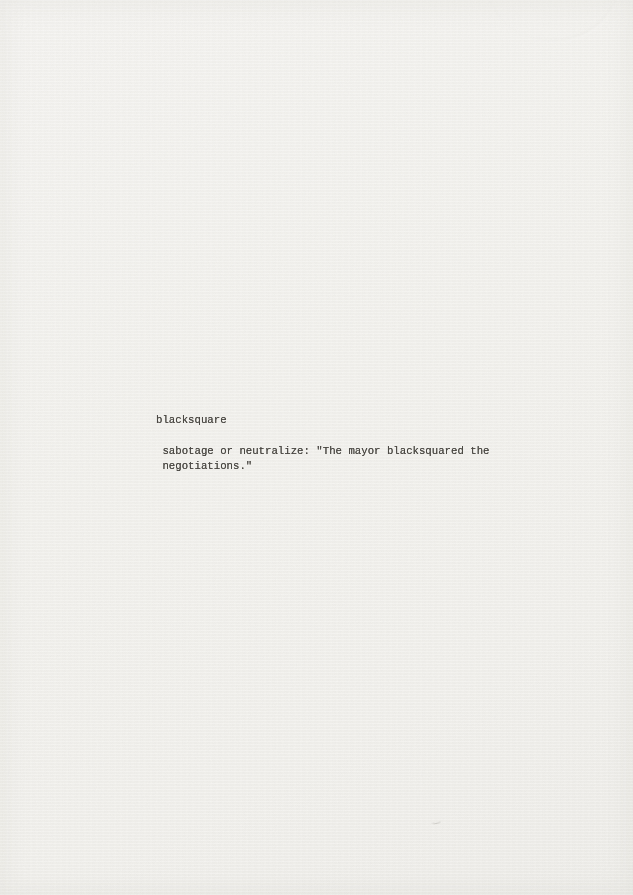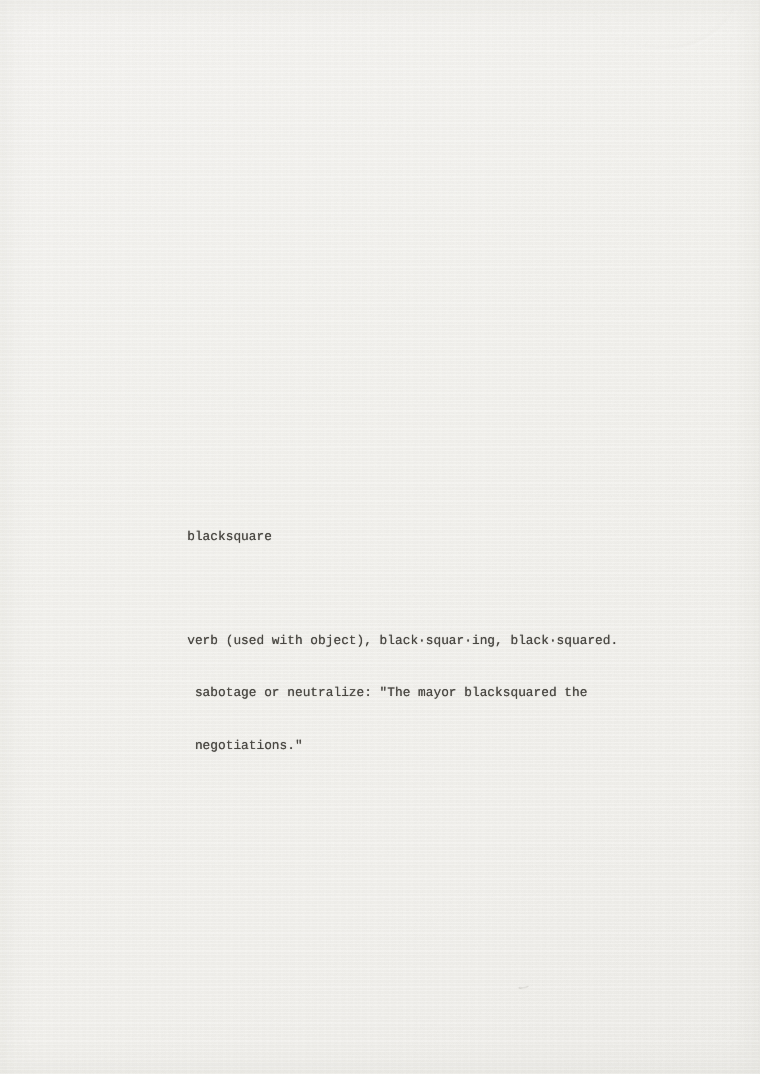--- a/index.html
+++ b/index.html
@@ -93,21 +93,20 @@
     top: 413px;
     color: #4a4843;
     font-size: 10.7px;
     line-height: 15.4px;
     letter-spacing: 0px;
     text-shadow: 0 0 0.6px rgba(74,72,67,0.85);
   }
   .line {
     white-space: pre;
     min-height: 15.4px;
-    margin-top: 28px;
   }
 </style>
 </head>
 <body>
 
 <div class="paper">
 
   <div class="fiber"></div>
 
   <svg class="grain" width="633" height="895" aria-hidden="true">
@@ -119,18 +118,17 @@
   </svg>
 
   <div class="crease-top"></div>
   <div class="crease-top-highlight"></div>
   <div class="fleck"></div>
   <div class="vignette"></div>
 
   <div class="typed">
     <div class="line">blacksquare</div>
     <div class="line"></div>
-    <div class="line">verb (used with object), black·squar·ing, black·squared.</div>
     <div class="line"> sabotage or neutralize: "The mayor blacksquared the</div>
     <div class="line"> negotiations."</div>
   </div>
 
 </div>
 
 </body></html>

